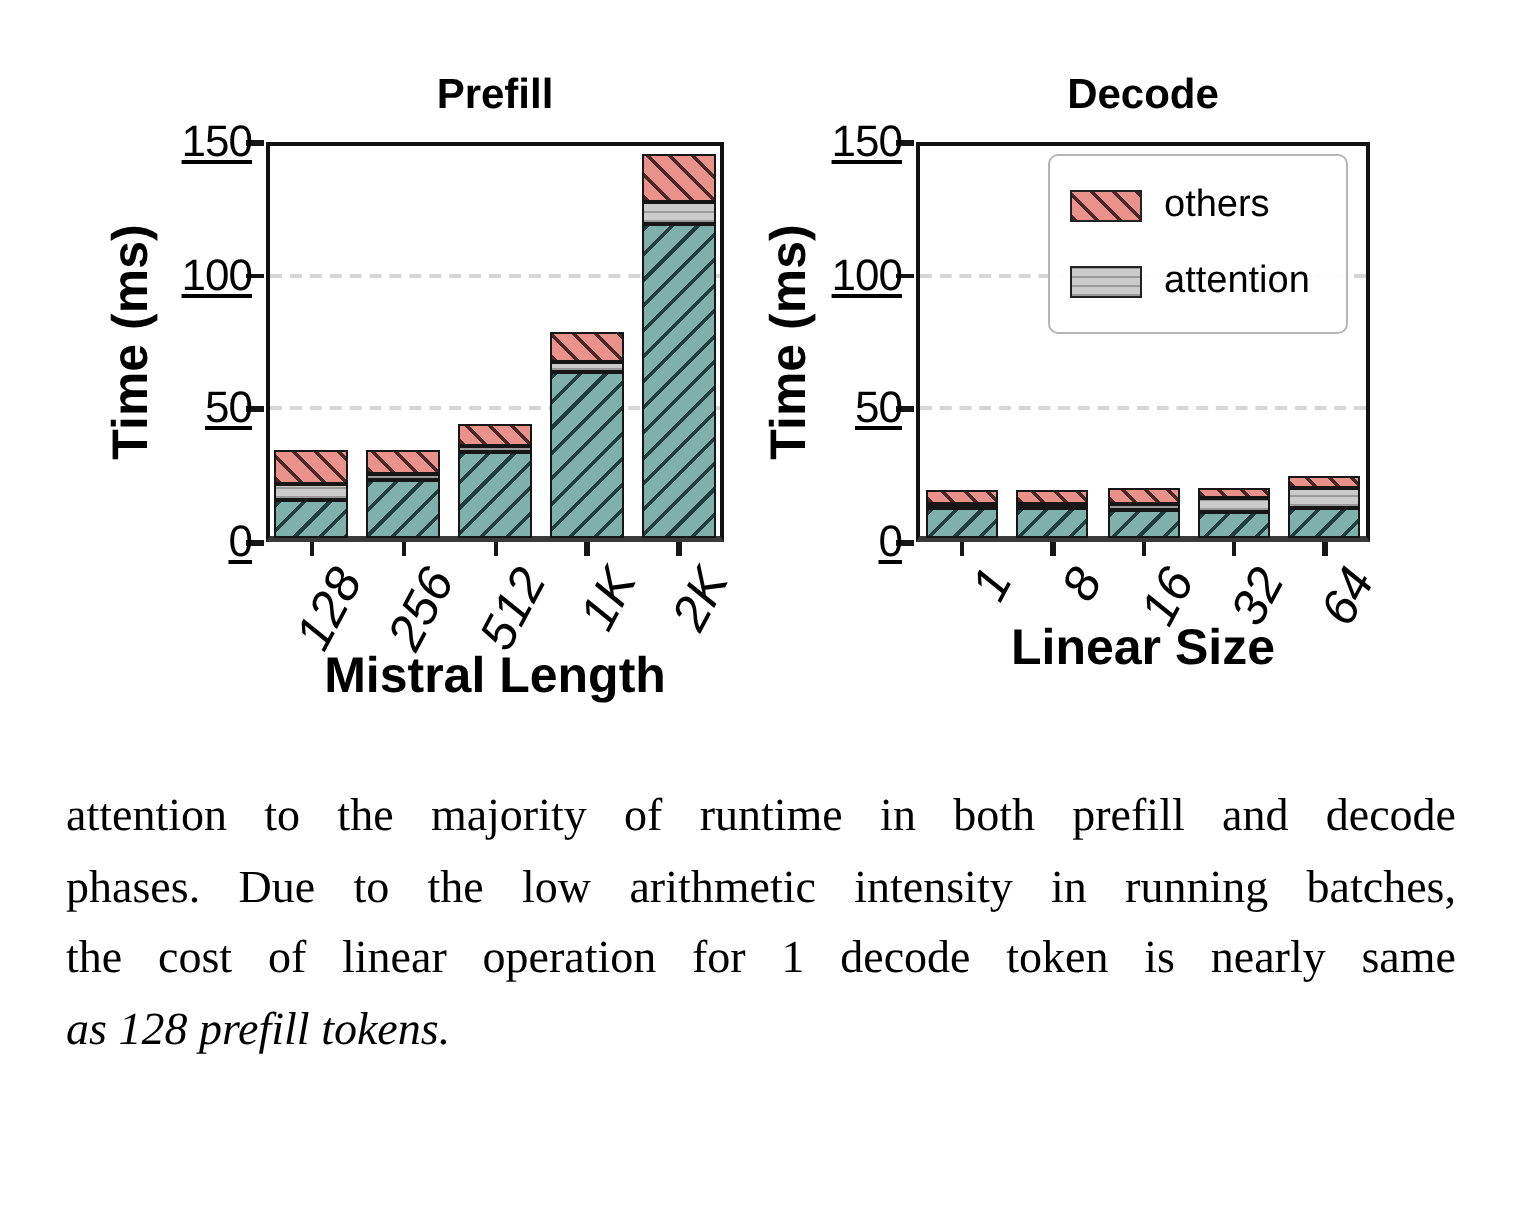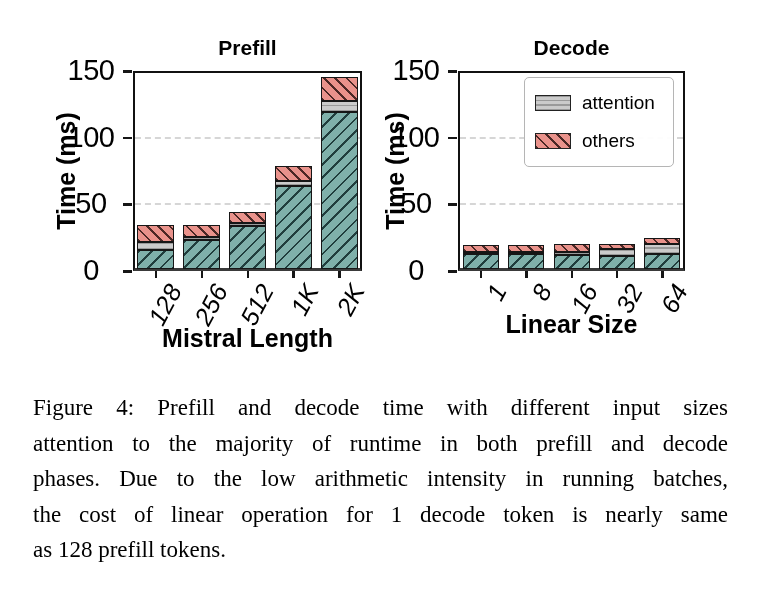--- a/index.html
+++ b/index.html
@@ -6,33 +6,33 @@
   body{width:760px;height:610px;overflow:hidden;font-family:"Liberation Sans",sans-serif;color:#000;}
   .canvas{position:relative;width:760px;height:610px;background:#ffffff;}
   .plot{position:absolute;box-sizing:border-box;background:#ffffff;border:2px solid #111111;border-bottom:3px solid #3a3a3a;}
   .gridline{position:absolute;border-top:2px dashed #d6d6d6;height:0;}
   .bar-seg{position:absolute;box-sizing:border-box;border:1.6px solid #161616;}
   .seg-linear{background-color:#7FB0AA;background-image:repeating-linear-gradient(135deg,rgba(16,42,42,0.85) 0px,rgba(16,42,42,0.85) 1.8px,transparent 1.8px,transparent 9px);}
   .seg-attention{background-color:#CBCBCB;background-image:repeating-linear-gradient(0deg,#9a9a9a 0px,#9a9a9a 1.2px,transparent 1.2px,transparent 4.5px);}
   .seg-others{background-color:#E9928B;background-image:repeating-linear-gradient(45deg,rgba(47,21,19,0.85) 0px,rgba(47,21,19,0.85) 1.8px,transparent 1.8px,transparent 8px);}
   .ytick{position:absolute;width:9px;height:2.5px;background:#161616;}
   .xtick{position:absolute;width:2.5px;height:7px;background:#161616;}
-  .ytick-label{position:absolute;font-size:29px;line-height:31px;text-align:center;letter-spacing:-0.5px;}
+  .ytick-label{position:absolute;font-size:22px;line-height:31px;text-align:right;letter-spacing:-0.5px;text-decoration:underline;}
   .xtick-label{position:absolute;font-style:italic;font-size:25px;line-height:26px;white-space:nowrap;text-align:right;transform-origin:100% 0%;transform:rotate(-62deg);}
   .chart-title{position:absolute;font-weight:bold;font-size:21px;text-align:center;}
   .axis-label{position:absolute;font-weight:bold;font-size:25px;white-space:nowrap;}
   .ylabel{transform:translate(-50%,-50%) rotate(-90deg);}
   .xlabel{transform:translateX(-50%);}
   .legend{position:absolute;background:rgba(255,255,255,0.94);border:1.5px solid #b5b5b5;border-radius:5px;display:flex;flex-direction:column;justify-content:space-around;padding:6px 10px;box-sizing:border-box;z-index:5;}
   .legend-row{display:flex;align-items:center;}
   .legend-swatch{width:36px;height:16px;border:1.6px solid #222;box-sizing:border-box;flex:0 0 auto;}
   .legend-label{font-size:19px;margin-left:11px;}
   .caption{position:absolute;left:33px;top:390px;width:695px;font-family:"Liberation Serif",serif;font-size:23px;line-height:35.6px;}
   .cap-line{text-align:justify;text-align-last:justify;}
-  .cap-line.last{text-align-last:left;}
+  .cap-line.last{text-align-last:left;font-style:italic;}
 </style>
 </head>
 <body>
 
 <div class="canvas">
   <div id="chart-0">
       <div class="chart-title" style="left: 133px; top: 36px; width: 229px;">Prefill</div>
       <div class="plot" style="left: 133px; top: 71px; width: 229px; height: 200px;"></div>
       <div class="ytick" style="left: 123px; top: 270px;"></div>
       <div class="ytick-label" style="left: 56px; width: 70px; top: 255px;">0</div>
@@ -107,29 +107,28 @@
       <div class="xtick" style="left: 615.9px; top: 271px;"></div>
       <div class="xtick-label" style="left: 483.9px; width: 140px; top: 280px;">32</div>
       <div class="bar-seg seg-linear" style="left: 644.3px; width: 36px; top: 254.333px; height: 14.6667px;"></div>
       <div class="bar-seg seg-attention" style="left: 644.3px; width: 36px; top: 244.333px; height: 10px;"></div>
       <div class="bar-seg seg-others" style="left: 644.3px; width: 36px; top: 238.333px; height: 6px;"></div>
       <div class="xtick" style="left: 661.3px; top: 271px;"></div>
       <div class="xtick-label" style="left: 529.3px; width: 140px; top: 280px;">64</div>
       <div class="axis-label xlabel" style="left: 571.5px; top: 310px;">Linear Size</div>
       <div class="legend" style="left: 524px; top: 77px; width: 150px; height: 90px;">
         <div class="legend-row">
+          <div class="legend-swatch seg-others"></div>
+          <div class="legend-label">others</div>
+        </div>
+        <div class="legend-row">
           <div class="legend-swatch seg-attention"></div>
           <div class="legend-label">attention</div>
-        </div>
-        <div class="legend-row">
-          <div class="legend-swatch seg-others"></div>
-          <div class="legend-label">others</div>
         </div>
       </div>
     </div>
   <div id="caption" class="caption">
-      <div class="cap-line">Figure 4: Prefill and decode time with different input sizes</div>
       <div class="cap-line">attention to the majority of runtime in both prefill and decode</div>
       <div class="cap-line">phases. Due to the low arithmetic intensity in running batches,</div>
       <div class="cap-line">the cost of linear operation for 1 decode token is nearly same</div>
       <div class="cap-line last">as 128 prefill tokens.</div>
     </div>
 </div>
 
 </body></html>

